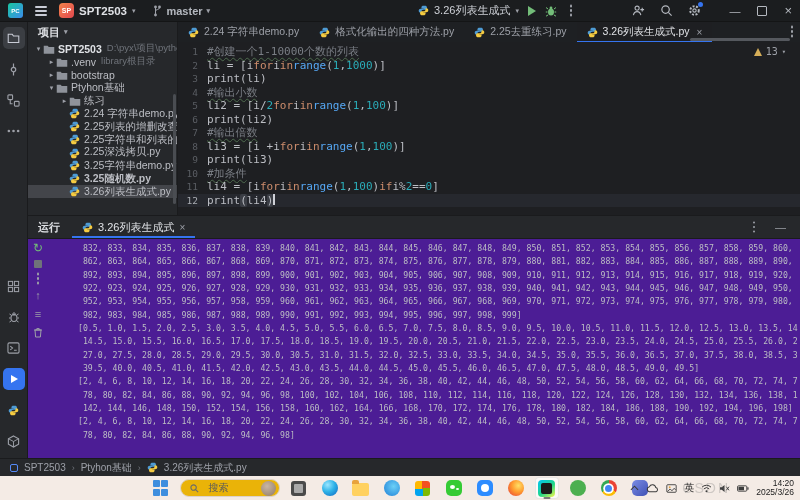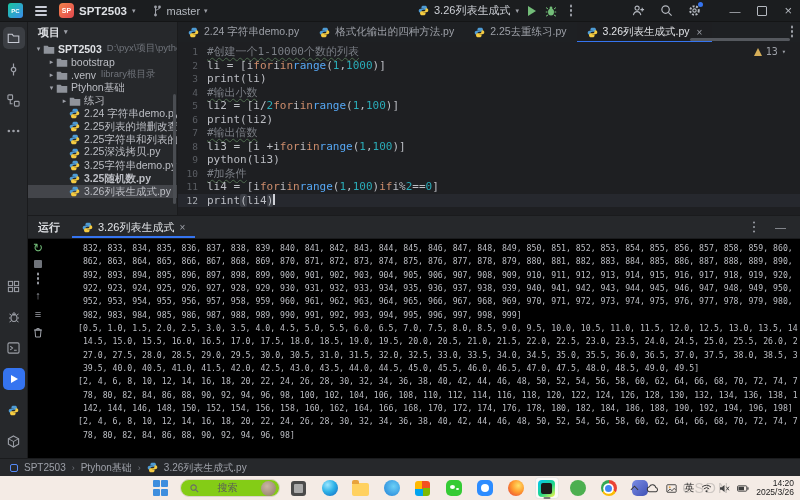--- a/index.html
+++ b/index.html
@@ -12,21 +12,21 @@
             display:flex;align-items:center;padding:0 8px;box-sizing:border-box;gap:10px;
             border-bottom:1px solid #141516;z-index:5;}
   .tb-logo{width:15px;height:15px;border-radius:3px;background:linear-gradient(135deg,#19C6A0,#3B8CEC);
            display:flex;align-items:center;justify-content:center;color:#fff;font-size:6px;font-weight:bold;}
   .hamb{width:12px;height:2px;background:#C9CCD6;border-radius:1px;
         box-shadow:0 4px 0 #C9CCD6,0 -4px 0 #C9CCD6;margin:0 2px;}
   .sp-badge{width:15px;height:15px;border-radius:4px;background:linear-gradient(135deg,#F5844C,#E0484F);
             color:#fff;font-size:7px;font-weight:bold;display:flex;align-items:center;justify-content:center;}
   .proj-name{color:#DFE1E5;font-size:11.5px;font-weight:600;}
   .chev{color:#9DA0A8;font-size:7px;}
-  .branch{display:flex;align-items:center;gap:4px;color:#B4B8BF;font-size:11px;margin-left:8px;}
+  .branch{display:flex;align-items:center;gap:4px;color:#B4B8BF;font-size:11px;margin-left:8px;font-weight:bold;}
   .run-group{margin-left:auto;display:flex;align-items:center;gap:9px;margin-right:46px;}
   .runcfg{display:flex;align-items:center;gap:5px;color:#CDD0D6;font-size:11px;}
   .play-ico{width:0;height:0;border-left:8px solid #73BD79;border-top:5px solid transparent;border-bottom:5px solid transparent;}
   .vdots{width:2.5px;height:2.5px;border-radius:50%;background:#9DA0A8;
          box-shadow:0 -4.5px 0 #9DA0A8,0 4.5px 0 #9DA0A8;margin:0 4px;}
   .tb-actions{display:flex;align-items:center;gap:15px;margin-right:18px;}
   .winbtns{display:flex;align-items:center;gap:17px;color:#B4B8BF;font-size:11px;}
   .maxbox{width:8px;height:8px;border:1px solid #B4B8BF;border-radius:1px;display:inline-block;}
   .gear-wrap{position:relative;}
   .gear-dot{position:absolute;right:-2px;top:-2px;width:5px;height:5px;border-radius:50%;background:#3574F0;}
@@ -78,21 +78,21 @@
   .tk-f{color:#56A8F5;}
   .tk-v{color:#BCBEC4;}
   .tk-b{background:#3B3E45;border-radius:2px;color:#BCBEC4;}
   .caret{display:inline-block;width:1.5px;height:11px;background:#CED0D6;vertical-align:-2px;}
   .insp{position:absolute;right:14px;top:4px;display:flex;align-items:center;gap:4px;
         color:#9DA0A8;font-size:10px;}
   .warn-tri{width:0;height:0;border-left:4.5px solid transparent;border-right:4.5px solid transparent;
             border-bottom:8px solid #D6AE58;}
 
   
-  .runpanel{position:absolute;left:28px;top:215px;right:0;height:243px;background:#000000;
+  .runpanel{position:absolute;left:28px;top:215px;right:0;height:243px;background:#4c1d95;
             border-top:1px solid #1A1B1D;}
   .run-head{position:absolute;left:0;top:0;right:0;height:22px;background:#26282B;
             display:flex;align-items:center;border-bottom:1px solid #1A1B1D;}
   .run-title{color:#DFE1E5;font-size:11px;font-weight:600;padding:0 12px 0 10px;}
   .run-tab{position:relative;height:100%;display:flex;align-items:center;gap:5px;padding:0 10px;
            color:#DFE1E5;font-size:11px;}
   .run-tab::after{content:"";position:absolute;left:0;right:0;bottom:0;height:2px;background:#3574F0;}
   .run-head-right{margin-left:auto;display:flex;align-items:center;gap:16px;margin-right:14px;color:#9DA0A8;font-size:11px;}
   .run-toolbar{position:absolute;left:0;top:22px;width:20px;bottom:0;display:flex;flex-direction:column;
                align-items:center;padding-top:5px;gap:7px;color:#9DA0A8;font-size:11px;}
@@ -111,22 +111,22 @@
 
   
   .taskbar{position:absolute;left:0;bottom:0;right:0;height:24px;background:#F4EBE5;
            display:flex;align-items:center;justify-content:center;gap:7px;}
   .tb-app{width:24px;height:22px;border-radius:4px;display:flex;align-items:center;justify-content:center;position:relative;flex:none;}
   .tb-app.active{background:rgba(255,255,255,.7);box-shadow:inset 0 0 0 1px rgba(0,0,0,.08);}
   .tb-app.active::after{content:"";position:absolute;bottom:0;left:50%;transform:translateX(-50%);
                         width:7px;height:2px;border-radius:2px;background:#7A7A7A;}
   .win-start{display:grid;grid-template-columns:7px 7px;grid-template-rows:7px 7px;gap:1.5px;}
   .win-start span{background:#3E8EDE;border-radius:1px;}
-  .search-pill{height:18px;width:100px;background:#84cc16;border:1px solid #DCD2CB;border-radius:10px;
-               display:flex;align-items:center;gap:19px;padding:0 3px 0 9px;box-sizing:border-box;flex:none;}
+  .search-pill{height:18px;width:100px;background:#eab308;border:1px solid #DCD2CB;border-radius:10px;
+               display:flex;align-items:center;gap:10px;padding:0 3px 0 9px;box-sizing:border-box;flex:none;}
   .search-pill .stext{font-size:10px;color:#5A5A5A;}
   .mascot{margin-left:auto;width:15px;height:15px;border-radius:50%;
           background:radial-gradient(circle at 40% 35%,#C9B6A4,#8F7A66);}
   .ic{width:16px;height:16px;border-radius:50%;}
   .ic-taskview{width:15px;height:15px;border-radius:3px;background:#4A4A4A;position:relative;}
   .ic-taskview::after{content:"";position:absolute;inset:3px;background:#A9A9A9;border-radius:1px;}
   .ic-edge{background:radial-gradient(circle at 35% 30%,#9CE6FF,#2FB3E8 45%,#0B63C0);}
   .ic-folder{width:17px;height:13px;background:#FFD160;border-radius:2px;position:relative;margin-top:2px;}
   .ic-folder::before{content:"";position:absolute;left:0;top:-2.5px;width:7px;height:4px;background:#E8A33D;border-radius:2px 2px 0 0;}
   .ic-browser{background:radial-gradient(circle at 60% 40%,#6CD0F7,#1E7FD6);}
@@ -303,31 +303,31 @@
           <span class="tlabel">SPT2503</span>
           <span class="textra">D:\pyx\项目\python\myflask</span>
         </div>
         <div class="trow" style="padding-left: 19px;">
           <span class="tchev">▸</span>
           <span class="ticn">
             <svg width="12" height="10" viewBox="0 0 16 13">
               <path d="M1 2h5.2l1.5 1.8H15v9H1z" fill="#8F939B"></path>
             </svg>
           </span>
-          <span class="tlabel">bootstrap</span>
+          <span class="tlabel">.venv</span>
+          <span class="textra">library根目录</span>
         </div>
         <div class="trow" style="padding-left: 19px;">
           <span class="tchev">▸</span>
           <span class="ticn">
             <svg width="12" height="10" viewBox="0 0 16 13">
               <path d="M1 2h5.2l1.5 1.8H15v9H1z" fill="#8F939B"></path>
             </svg>
           </span>
-          <span class="tlabel">.venv</span>
-          <span class="textra">library根目录</span>
+          <span class="tlabel">bootstrap</span>
         </div>
         <div class="trow" style="padding-left: 19px;">
           <span class="tchev">▾</span>
           <span class="ticn">
             <svg width="12" height="10" viewBox="0 0 16 13">
               <path d="M1 2h5.2l1.5 1.8H15v9H1z" fill="#8F939B"></path>
             </svg>
           </span>
           <span class="tlabel">Ptyhon基础</span>
         </div>
@@ -519,21 +519,21 @@
           <span class="tk-v"> </span>
           <span class="tk-f">range</span>
           <span class="tk-v">(</span>
           <span class="tk-n">1</span>
           <span class="tk-v">,</span>
           <span class="tk-n">100</span>
           <span class="tk-v">)]</span>
         </div>
         <div class="cline">
           <span class="lnum">9</span>
-          <span class="tk-v">python(li3)</span>
+          <span class="tk-v">print(li3)</span>
         </div>
         <div class="cline">
           <span class="lnum">10</span>
           <span class="tk-cm">#加条件</span>
         </div>
         <div class="cline">
           <span class="lnum">11</span>
           <span class="tk-v">li4 = [i </span>
           <span class="tk-k">for</span>
           <span class="tk-v"> i </span>

